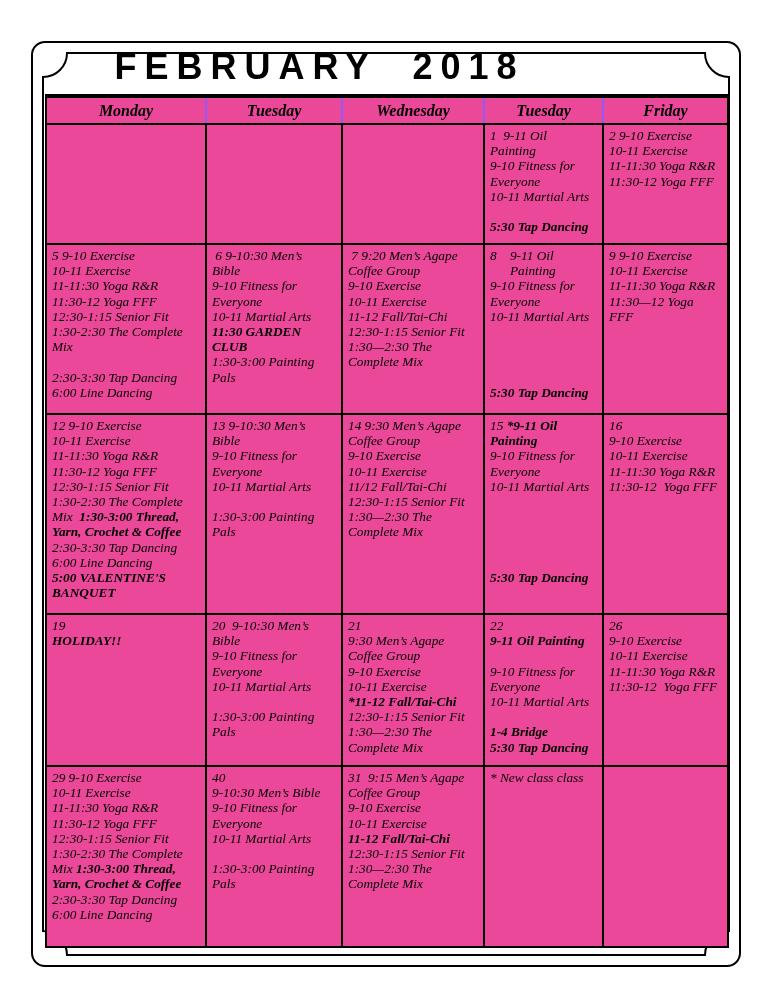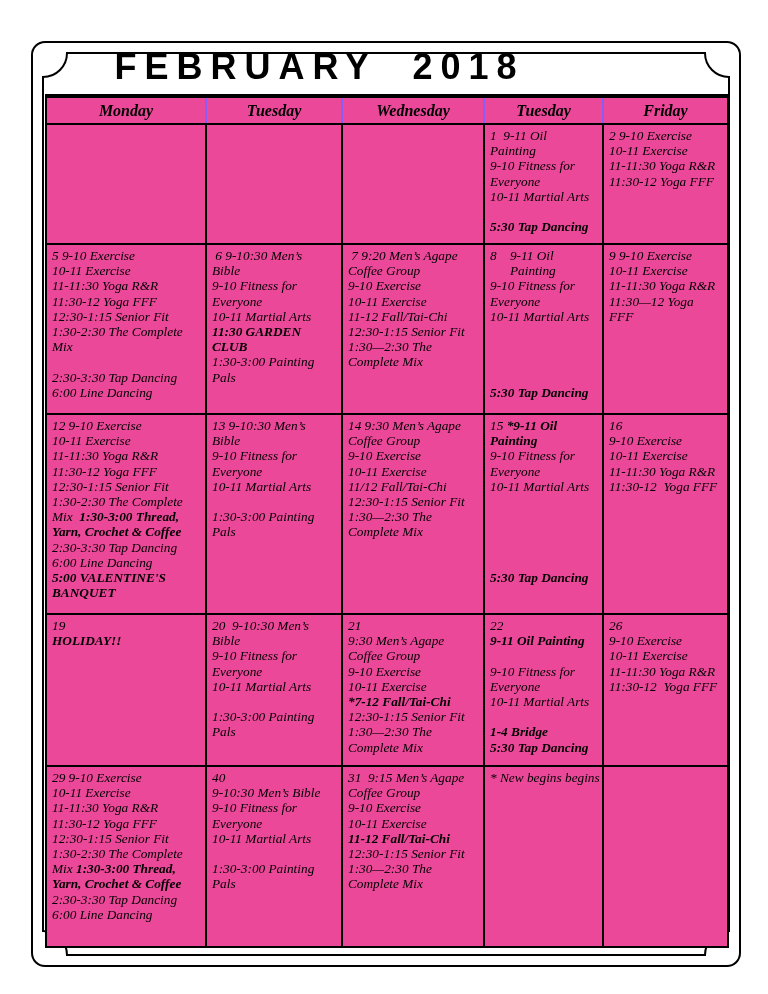--- a/index.html
+++ b/index.html
@@ -66,21 +66,21 @@
     <div class="cell"><div class="line"> 7 9:20 Men’s Agape</div><div class="line">Coffee Group</div><div class="line">9-10 Exercise</div><div class="line">10-11 Exercise</div><div class="line">11-12 Fall/Tai-Chi</div><div class="line">12:30-1:15 Senior Fit</div><div class="line">1:30—2:30 The</div><div class="line">Complete Mix</div></div>
     <div class="cell"><div class="line">8    9-11 Oil</div><div class="line">      Painting</div><div class="line">9-10 Fitness for</div><div class="line">Everyone</div><div class="line">10-11 Martial Arts</div><div class="line">&nbsp;</div><div class="line">&nbsp;</div><div class="line">&nbsp;</div><div class="line">&nbsp;</div><div class="line"><span class="seg-b">5:30 Tap Dancing</span></div></div>
     <div class="cell"><div class="line">9 9-10 Exercise</div><div class="line">10-11 Exercise</div><div class="line">11-11:30 Yoga R&amp;R</div><div class="line">11:30—12 Yoga</div><div class="line">FFF</div></div>
     <div class="cell first"><div class="line">12 9-10 Exercise</div><div class="line">10-11 Exercise</div><div class="line">11-11:30 Yoga R&amp;R</div><div class="line">11:30-12 Yoga FFF</div><div class="line">12:30-1:15 Senior Fit</div><div class="line">1:30-2:30 The Complete</div><div class="line"><span class="seg">Mix  </span><span class="seg-b">1:30-3:00 Thread,</span></div><div class="line"><span class="seg-b">Yarn, Crochet &amp; Coffee</span></div><div class="line">2:30-3:30 Tap Dancing</div><div class="line">6:00 Line Dancing</div><div class="line"><span class="seg-b">5:00 VALENTINE'S</span></div><div class="line"><span class="seg-b">BANQUET</span></div></div>
     <div class="cell"><div class="line">13 9-10:30 Men’s</div><div class="line">Bible</div><div class="line">9-10 Fitness for</div><div class="line">Everyone</div><div class="line">10-11 Martial Arts</div><div class="line">&nbsp;</div><div class="line">1:30-3:00 Painting</div><div class="line">Pals</div></div>
     <div class="cell"><div class="line">14 9:30 Men’s Agape</div><div class="line">Coffee Group</div><div class="line">9-10 Exercise</div><div class="line">10-11 Exercise</div><div class="line">11/12 Fall/Tai-Chi</div><div class="line">12:30-1:15 Senior Fit</div><div class="line">1:30—2:30 The</div><div class="line">Complete Mix</div></div>
     <div class="cell"><div class="line"><span class="seg">15 </span><span class="seg-b">*9-11 Oil</span></div><div class="line"><span class="seg-b">Painting</span></div><div class="line">9-10 Fitness for</div><div class="line">Everyone</div><div class="line">10-11 Martial Arts</div><div class="line">&nbsp;</div><div class="line">&nbsp;</div><div class="line">&nbsp;</div><div class="line">&nbsp;</div><div class="line">&nbsp;</div><div class="line"><span class="seg-b">5:30 Tap Dancing</span></div></div>
     <div class="cell"><div class="line">16</div><div class="line">9-10 Exercise</div><div class="line">10-11 Exercise</div><div class="line">11-11:30 Yoga R&amp;R</div><div class="line">11:30-12  Yoga FFF</div></div>
     <div class="cell first"><div class="line">19</div><div class="line"><span class="seg-b">HOLIDAY!!</span></div></div>
     <div class="cell"><div class="line">20  9-10:30 Men’s</div><div class="line">Bible</div><div class="line">9-10 Fitness for</div><div class="line">Everyone</div><div class="line">10-11 Martial Arts</div><div class="line">&nbsp;</div><div class="line">1:30-3:00 Painting</div><div class="line">Pals</div></div>
-    <div class="cell"><div class="line">21</div><div class="line">9:30 Men’s Agape</div><div class="line">Coffee Group</div><div class="line">9-10 Exercise</div><div class="line">10-11 Exercise</div><div class="line"><span class="seg-b">*7-12 Fall/Tai-Chi</span></div><div class="line">12:30-1:15 Senior Fit</div><div class="line">1:30—2:30 The</div><div class="line">Complete Mix</div></div>
+    <div class="cell"><div class="line">21</div><div class="line">9:30 Men’s Agape</div><div class="line">Coffee Group</div><div class="line">9-10 Exercise</div><div class="line">10-11 Exercise</div><div class="line"><span class="seg-b">*11-12 Fall/Tai-Chi</span></div><div class="line">12:30-1:15 Senior Fit</div><div class="line">1:30—2:30 The</div><div class="line">Complete Mix</div></div>
     <div class="cell"><div class="line">22</div><div class="line"><span class="seg-b">9-11 Oil Painting</span></div><div class="line">&nbsp;</div><div class="line">9-10 Fitness for</div><div class="line">Everyone</div><div class="line">10-11 Martial Arts</div><div class="line">&nbsp;</div><div class="line"><span class="seg-b">1-4 Bridge</span></div><div class="line"><span class="seg-b">5:30 Tap Dancing</span></div></div>
     <div class="cell"><div class="line">26</div><div class="line">9-10 Exercise</div><div class="line">10-11 Exercise</div><div class="line">11-11:30 Yoga R&amp;R</div><div class="line">11:30-12  Yoga FFF</div></div>
     <div class="cell first"><div class="line">29 9-10 Exercise</div><div class="line">10-11 Exercise</div><div class="line">11-11:30 Yoga R&amp;R</div><div class="line">11:30-12 Yoga FFF</div><div class="line">12:30-1:15 Senior Fit</div><div class="line">1:30-2:30 The Complete</div><div class="line"><span class="seg">Mix </span><span class="seg-b">1:30-3:00 Thread,</span></div><div class="line"><span class="seg-b">Yarn, Crochet &amp; Coffee</span></div><div class="line">2:30-3:30 Tap Dancing</div><div class="line">6:00 Line Dancing</div></div>
     <div class="cell"><div class="line">40</div><div class="line">9-10:30 Men’s Bible</div><div class="line">9-10 Fitness for</div><div class="line">Everyone</div><div class="line">10-11 Martial Arts</div><div class="line">&nbsp;</div><div class="line">1:30-3:00 Painting</div><div class="line">Pals</div></div>
     <div class="cell"><div class="line">31  9:15 Men’s Agape</div><div class="line">Coffee Group</div><div class="line">9-10 Exercise</div><div class="line">10-11 Exercise</div><div class="line"><span class="seg-b">11-12 Fall/Tai-Chi</span></div><div class="line">12:30-1:15 Senior Fit</div><div class="line">1:30—2:30 The</div><div class="line">Complete Mix</div></div>
-    <div class="cell"><div class="line">* New begins begins</div></div>
+    <div class="cell"><div class="line">* New class class</div></div>
     <div class="cell"></div>
   </div>
 
 </body></html>

